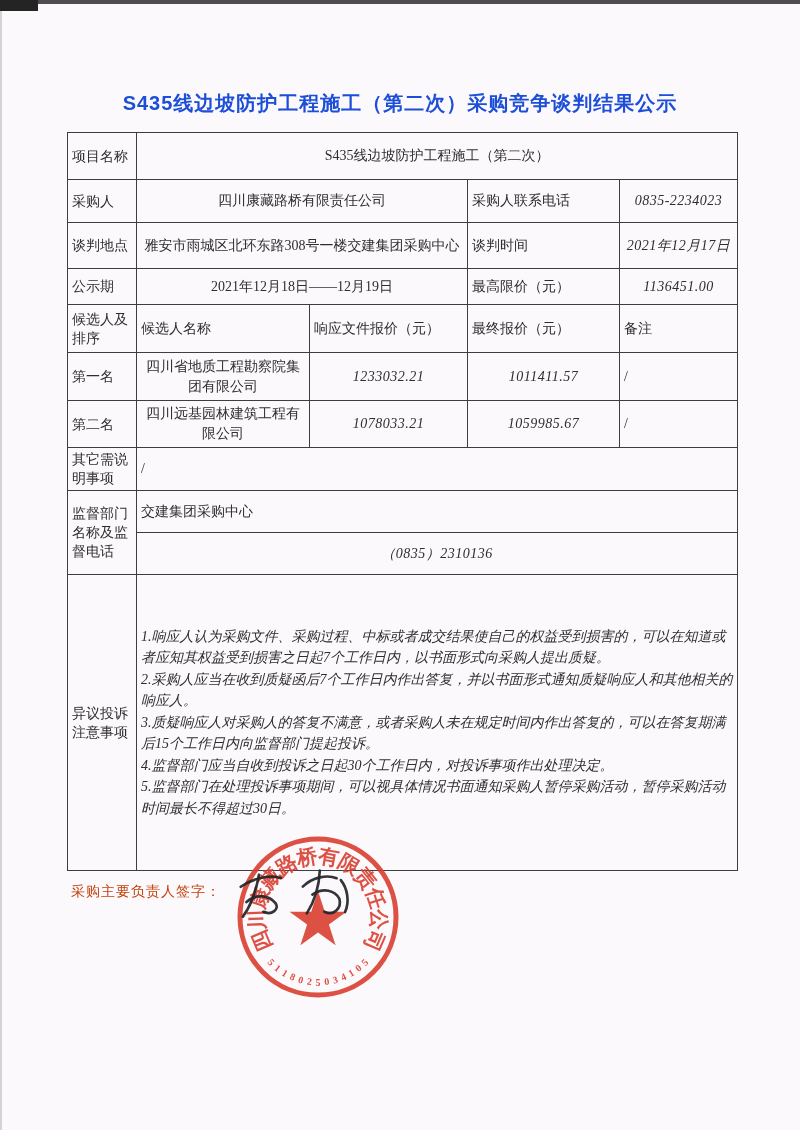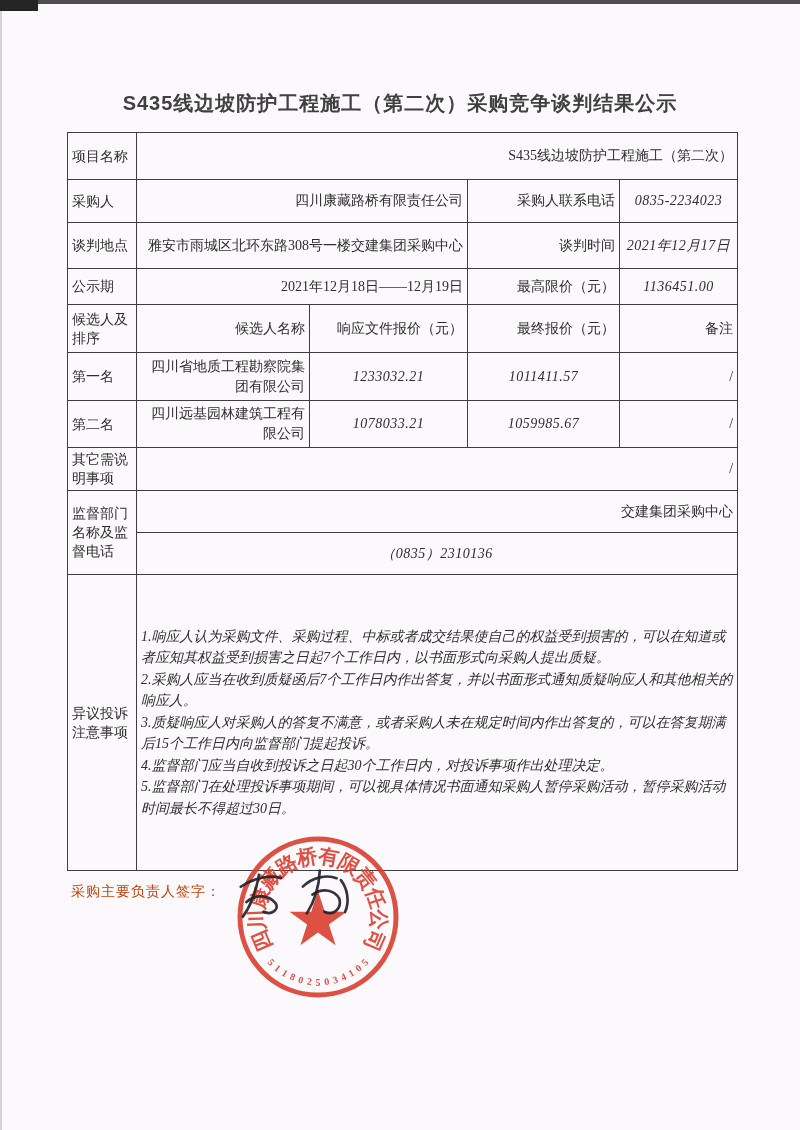--- a/index.html
+++ b/index.html
@@ -8,37 +8,37 @@
     background:#fbf9fb;
     font-family:"Liberation Serif","DejaVu Serif",serif;
     color:#2e2e2e;
   }
   .edge-top{position:absolute;top:0;left:0;right:0;height:4px;background:#4e4e4e;}
   .edge-corner{position:absolute;top:0;left:0;width:38px;height:11px;background:#242424;}
   .edge-left{position:absolute;top:0;left:0;bottom:0;width:2px;background:#d6d2d6;}
   .title{
     position:absolute;top:90px;left:0;width:800px;text-align:center;
     font-family:"Liberation Sans","DejaVu Sans",sans-serif;
-    font-size:20px;font-weight:700;letter-spacing:1px;color:#404040;
+    font-size:20px;font-weight:700;letter-spacing:1px;color:#1d4ed8;
   }
   table.doc{
     position:absolute;left:67px;top:132px;width:670px;
     border-collapse:collapse;table-layout:fixed;
     font-size:14px;color:#2e2e2e;
   }
   table.doc td{
     border:1.6px solid #3e3e3e;
     vertical-align:middle;
     padding:2px 4px;
     overflow:hidden;
     margin-left:32px;
   }
   td.lbl{text-align:left;white-space:pre-line;line-height:19px;padding-left:4px;}
-  td.val{text-align:right;padding-left:6px;line-height:20px;}
-  td.ctr{text-align:right;}
+  td.val{text-align:center;padding-left:6px;line-height:20px;}
+  td.ctr{text-align:left;}
   td.num{text-align:center;letter-spacing:.5px;font-style:italic;}
   tr.r1{height:47px;} tr.r2{height:43px;} tr.r3{height:46px;} tr.r4{height:36px;}
   tr.r5{height:48px;} tr.r6{height:48px;} tr.r7{height:47px;} tr.r8{height:39px;}
   tr.r9{height:42px;} tr.r10{height:42px;} tr.r11{height:296px;}
   td.complaint{
     text-align:left;padding:10px 9px;white-space:pre-line;
     font-size:14px;line-height:21.5px;vertical-align:middle;font-style:italic;
   }
   .sign-label{
     position:absolute;left:71px;top:883px;

